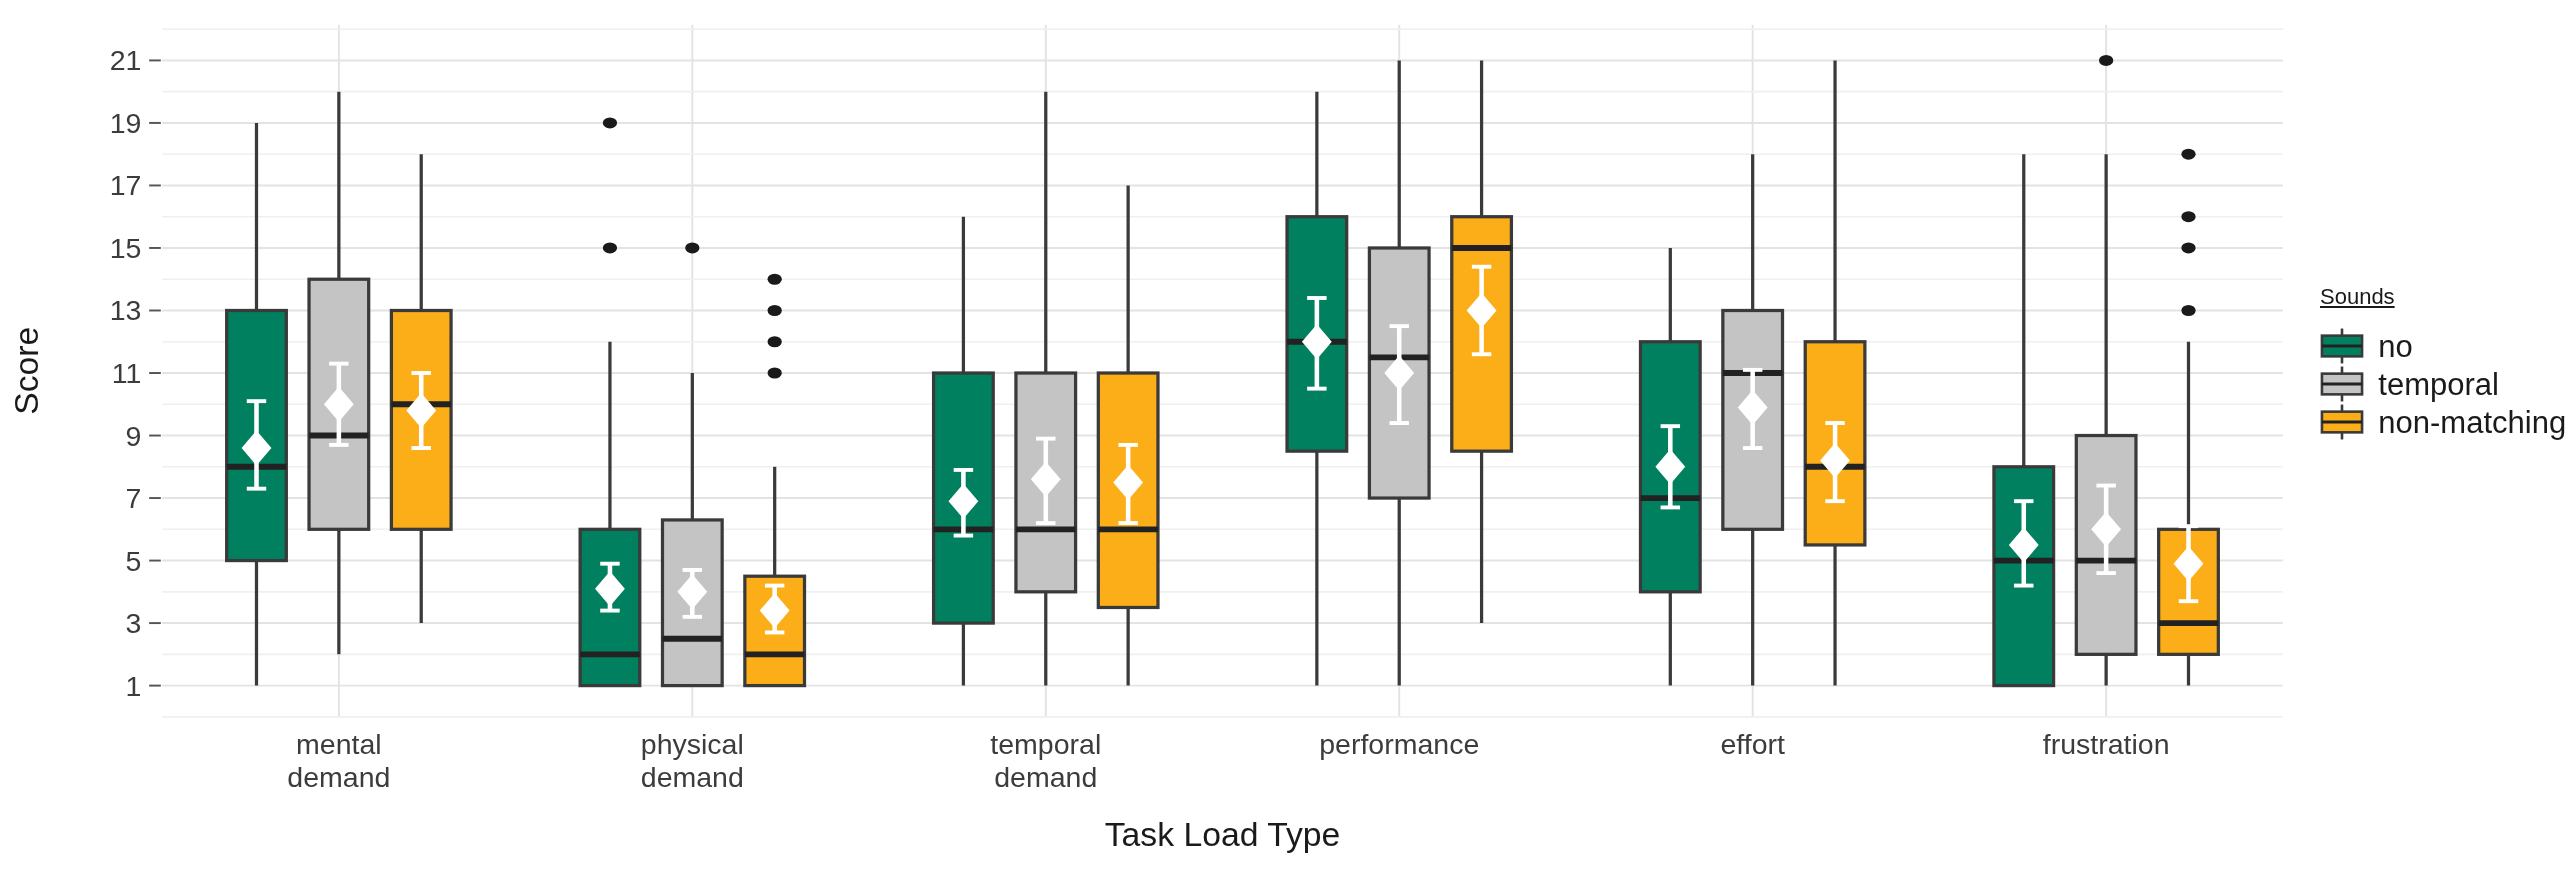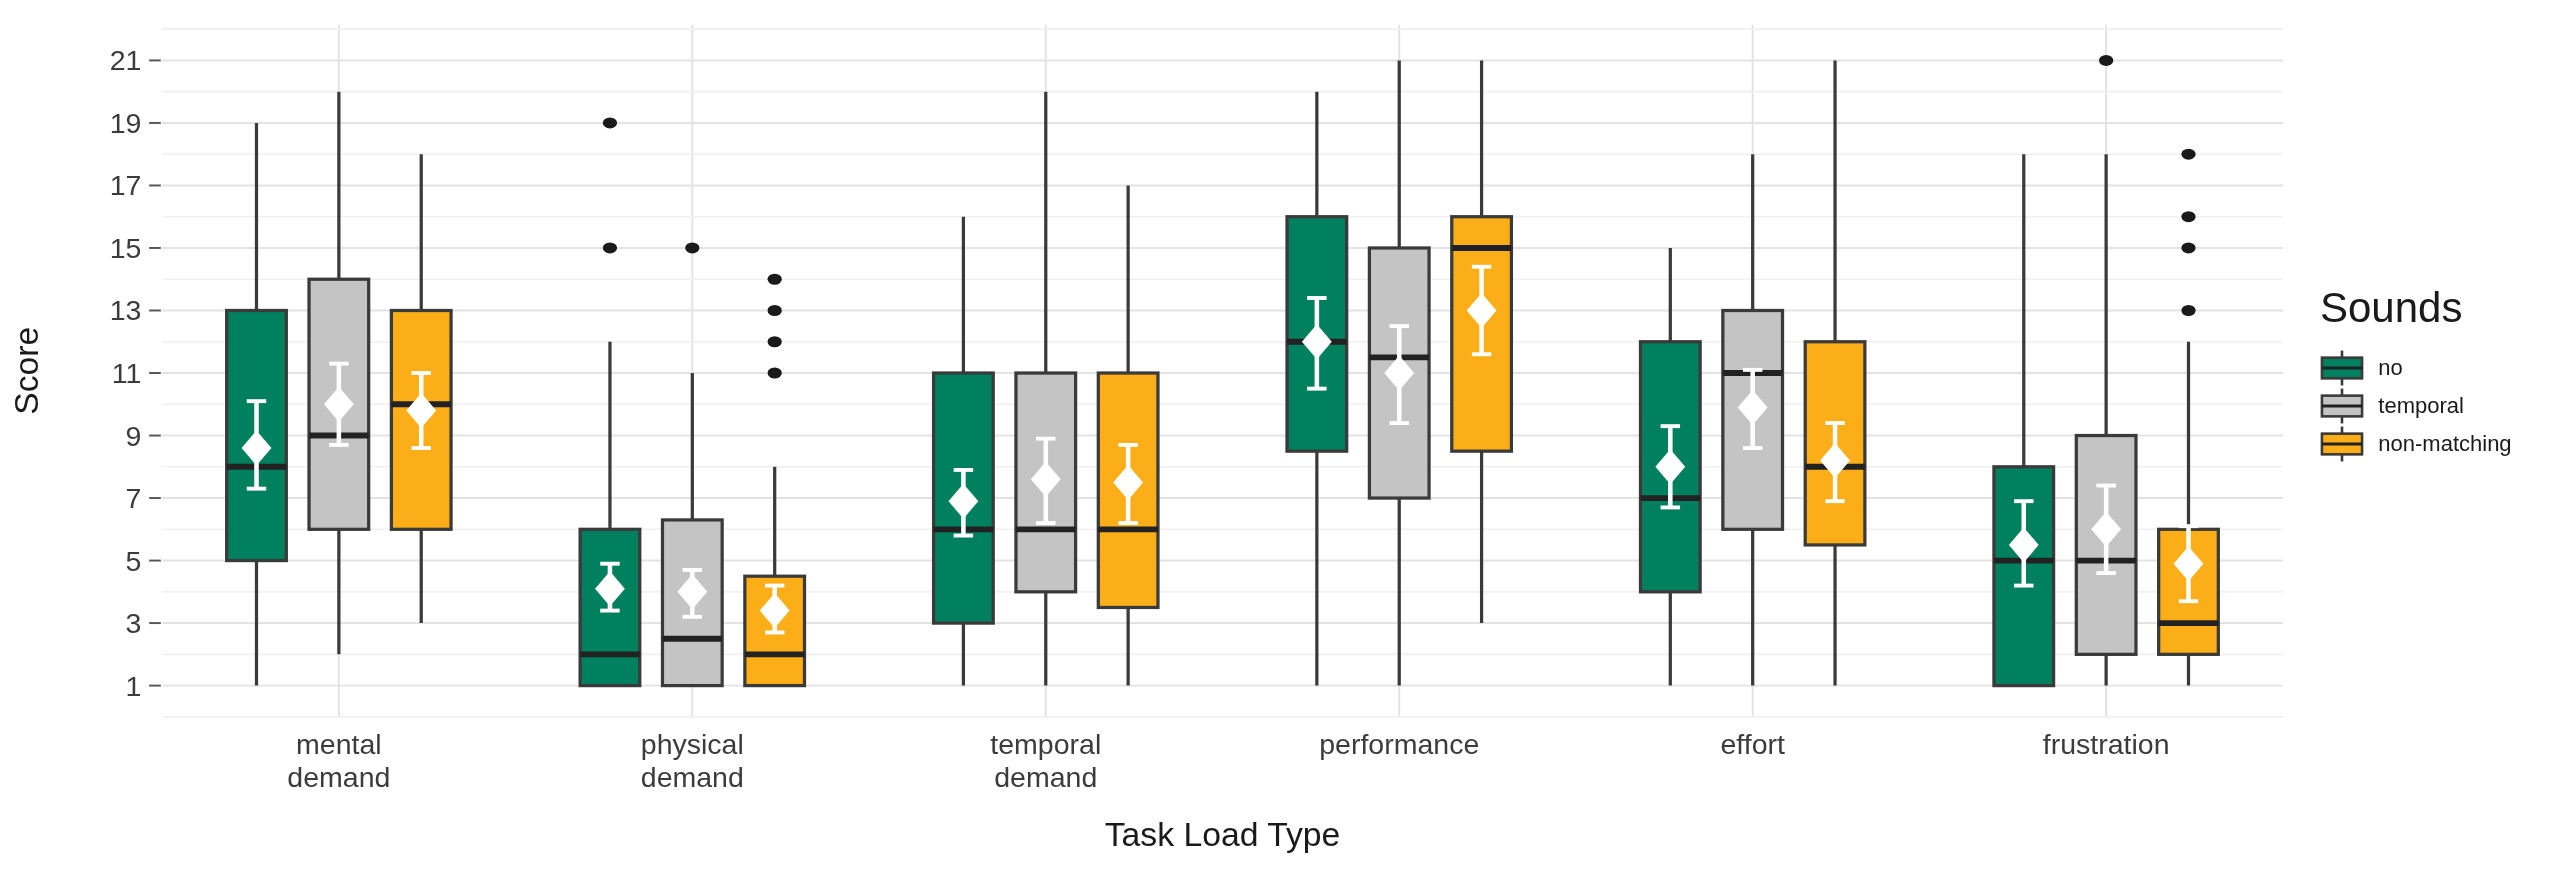--- a/index.html
+++ b/index.html
@@ -24,32 +24,33 @@
   }
   .legend {
     position: absolute;
     left: 2320px;
     top: 284px;
     display: flex;
     flex-direction: column;
     gap: 0;
   }
   .legend-title {
-    font-size: 42px;
+    font-size: 22px;
     color: #1a1a1a;
     margin-bottom: 17px;
+    text-decoration: underline;
   }
   .legend-entry {
     display: flex;
     align-items: center;
     gap: 14.3px;
     height: 38px;
   }
   .legend-label {
-    font-size: 22px;
+    font-size: 31px;
     color: #1a1a1a;
     line-height: 1;
   }
 </style>
 </head>
 <body>
 
 <div class="figure-wrap">
   <svg id="chart-svg" width="2576" height="890" viewBox="0 0 3972 1372">
       <line x1="522.5" x2="522.5" y1="38" y2="1105" stroke="#E3E3E3" stroke-width="3"></line>

